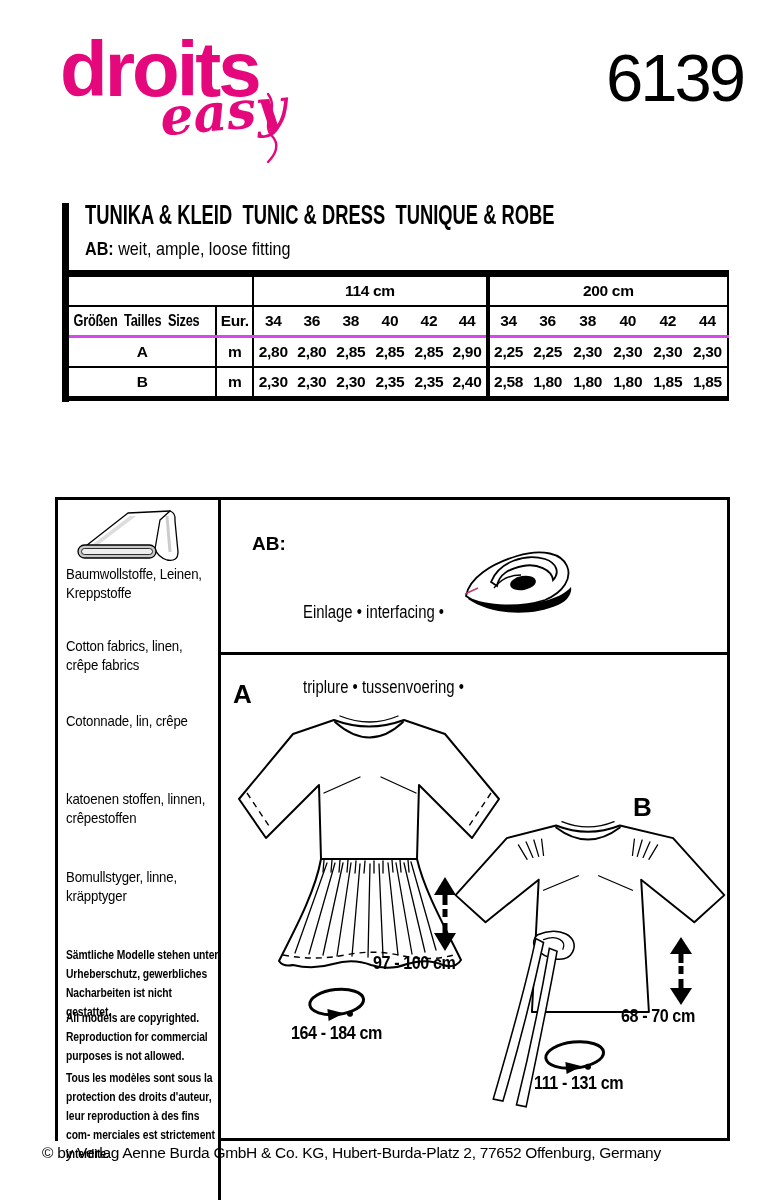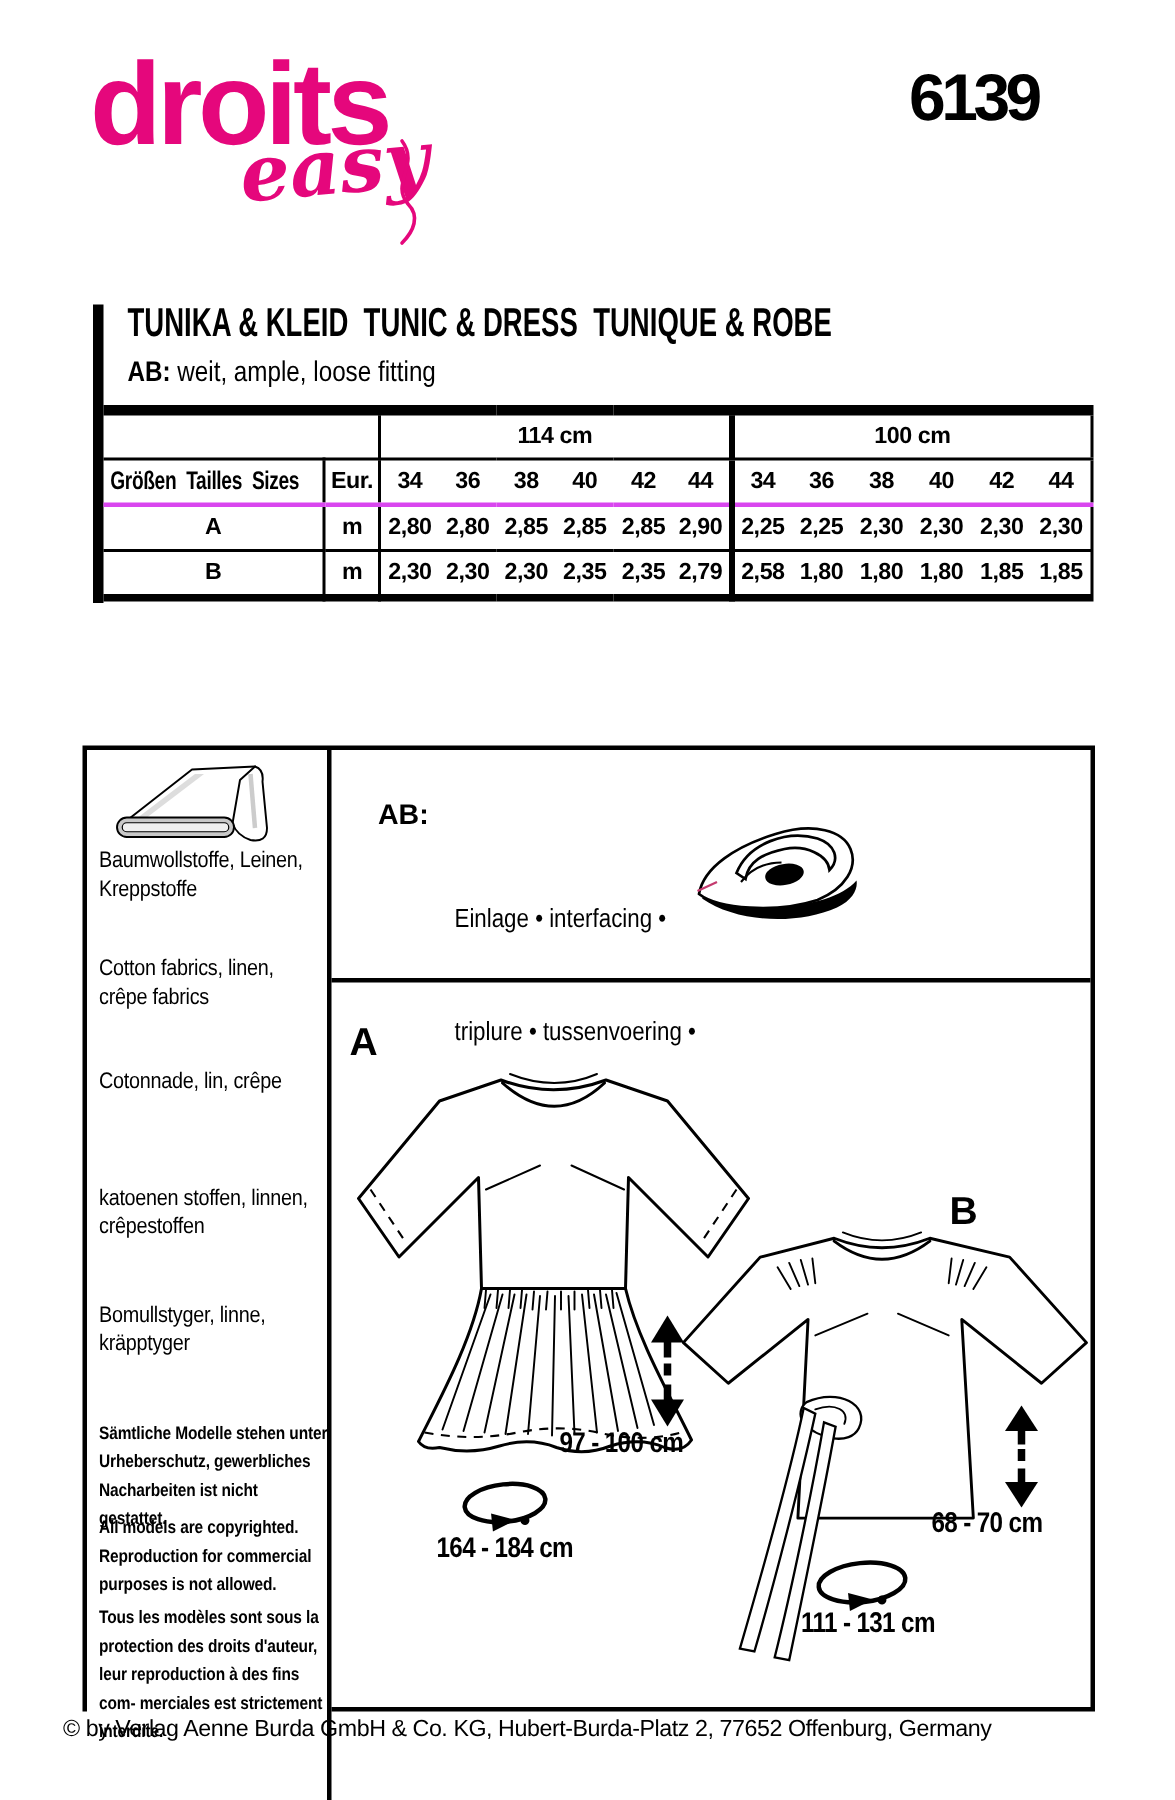--- a/index.html
+++ b/index.html
@@ -3,21 +3,21 @@
 <meta charset="utf-8">
 <style>
   html,body{margin:0;padding:0;background:#fff;}
   #page{position:relative;width:783px;height:1200px;background:#fff;overflow:hidden;
         font-family:"Liberation Sans",sans-serif;color:#000;}
   .abs{position:absolute;}
   
   .logo-main{font-weight:bold;font-size:78px;letter-spacing:-3px;color:#e5077c;line-height:1;}
   .logo-sub{font-family:"DejaVu Serif",serif;font-style:italic;font-weight:bold;
             font-size:52px;color:#e5077c;line-height:1;transform:rotate(-5deg);}
-  .pat-no{font-weight:bold;font-size:44px;letter-spacing:-3px;line-height:1;}
+  .pat-no{font-weight:normal;font-size:67px;letter-spacing:-3px;line-height:1;}
   
   .vbar{background:#000;}
   .title{font-weight:bold;font-size:27px;white-space:pre;transform:scaleX(0.68);transform-origin:left top;line-height:1.1;}
   .subtitle{font-size:19px;white-space:pre;transform:scaleX(0.85);transform-origin:left top;}
   .subtitle b{font-weight:bold;}
   
   table.yd{border-collapse:collapse;table-layout:fixed;width:660px;
            border-top:7px solid #000;border-right:2px solid #000;border-bottom:5px solid #000;}
   table.yd td{padding:0;margin:12px;font-weight:bold;text-align:center;vertical-align:middle;
               font-size:15.5px;letter-spacing:-0.3px;overflow:hidden;}
@@ -83,21 +83,21 @@
         <col style="width:40px">
         <col style="width:40px">
         <col style="width:40px">
         <col style="width:40px">
         <col style="width:40px">
     </colgroup>
     <tbody>
         <tr class="r1">
       <td colspan="2" class="c-sep"></td>
       <td colspan="6" class="cwidth grp-end">114 cm</td>
-      <td colspan="6" class="cwidth">100 cm</td>
+      <td colspan="6" class="cwidth">200 cm</td>
     </tr>
     <tr class="r2">
       <td class="c-label c-sep"><span>Größen  Tailles  Sizes</span></td>
       <td class="c-eur c-sep">Eur.</td>
       <td>34</td>
       <td>36</td>
       <td>38</td>
       <td>40</td>
       <td>42</td>
       <td class="grp-end">44</td>
@@ -125,21 +125,21 @@
       <td>2,30</td>
     </tr>
     <tr class="r4">
       <td class="c-view c-sep">B</td>
       <td class="c-eur c-sep">m</td>
       <td>2,30</td>
       <td>2,30</td>
       <td>2,30</td>
       <td>2,35</td>
       <td>2,35</td>
-      <td class="grp-end">2,79</td>
+      <td class="grp-end">2,40</td>
       <td>2,58</td>
       <td>1,80</td>
       <td>1,80</td>
       <td>1,80</td>
       <td>1,85</td>
       <td>1,85</td>
     </tr>
   </tbody>
     </table>
 

